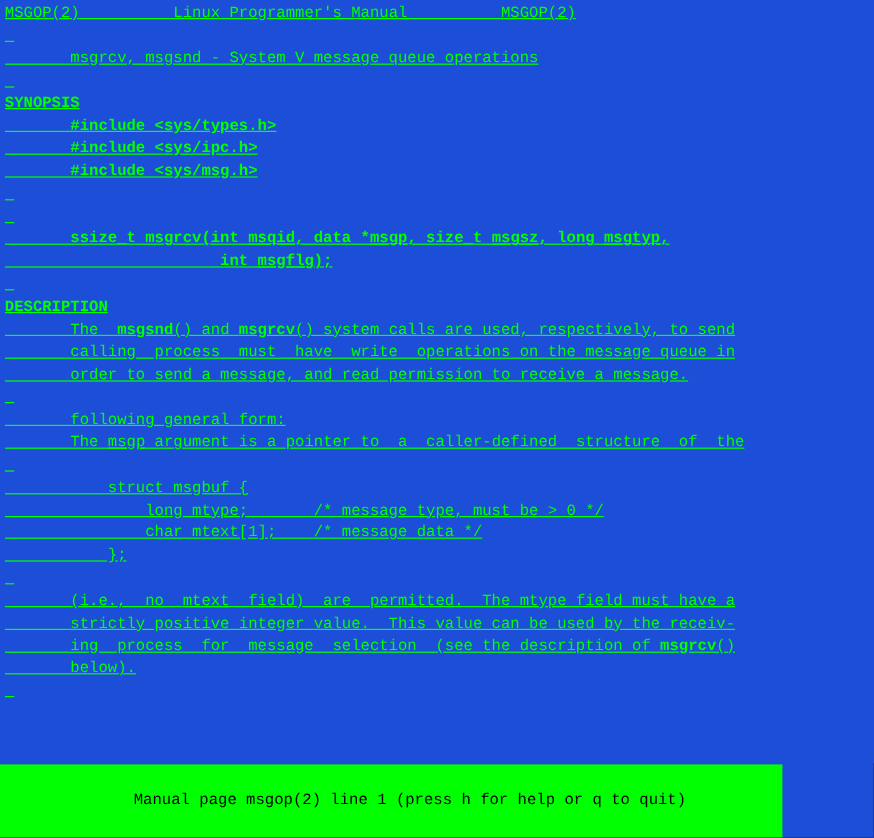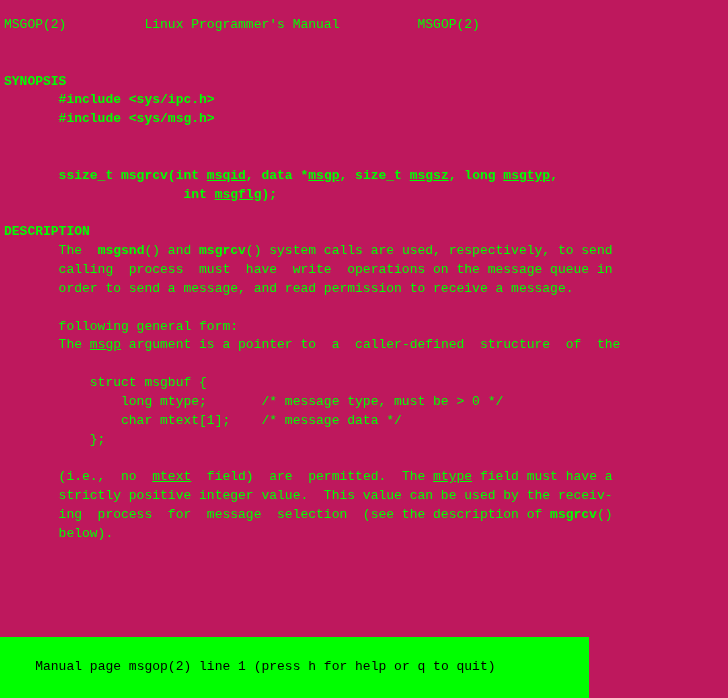--- a/index.html
+++ b/index.html
@@ -13,67 +13,71 @@
       font-family: 'Courier New', Courier, monospace;
       font-size: 13px;
       line-height: 1.45;
       width: 728px;
       height: 698px;
       overflow: hidden;
     }
     #terminal {
       width: 728px;
       height: 698px;
-      background-color: #be185d;
-      padding: 16px 4px;
+      background-color: #1d4ed8;
+      padding: 2px 4px;
       overflow: hidden;
       position: relative;
+      text-decoration: underline;
     }
     .content-area {
       height: 672px;
       overflow: hidden;
     }
     .line {
       white-space: pre;
       display: block;
       color: #00ff00;
     }
     .underline {
       text-decoration: underline;
     }
     .bold {
       font-weight: bold;
     }
     .status-bar {
       position: absolute;
       bottom: 0;
       left: 0;
-      width: 589px;
+      width: 652px;
       background-color: #00ff00;
       color: #000000;
       padding: 2px 4px;
       font-family: 'Courier New', Courier, monospace;
       font-size: 13px;
       white-space: pre;
+      text-align: center;
     }
   </style>
 </head>
 <body>
 
 <div id="terminal">
   <div class="content-area">
 
     <span class="line"><span>MSGOP(2)</span><span>          Linux Programmer's Manual          </span><span>MSGOP(2)</span></span>
 
     <span class="line"> </span>
 
+    <span class="line">       msgrcv, msgsnd - System V message queue operations</span>
 
     <span class="line"> </span>
 
     <span class="line"><span class="bold">SYNOPSIS</span></span>
+    <span class="line"><span class="bold">       #include &lt;sys/types.h&gt;</span></span>
     <span class="line"><span class="bold">       #include &lt;sys/ipc.h&gt;</span></span>
     <span class="line"><span class="bold">       #include &lt;sys/msg.h&gt;</span></span>
     <span class="line"> </span>
     <span class="line"> </span>
     <span class="line"><span class="bold">       ssize_t msgrcv(int </span><span class="bold underline">msqid</span><span class="bold">, data *</span><span class="bold underline">msgp</span><span class="bold">, size_t </span><span class="bold underline">msgsz</span><span class="bold">, long </span><span class="bold underline">msgtyp</span><span class="bold">,</span></span>
     <span class="line"><span class="bold">                       int </span><span class="bold underline">msgflg</span><span class="bold">);</span></span>
 
     <span class="line"> </span>
 
     <span class="line"><span class="bold">DESCRIPTION</span></span>

